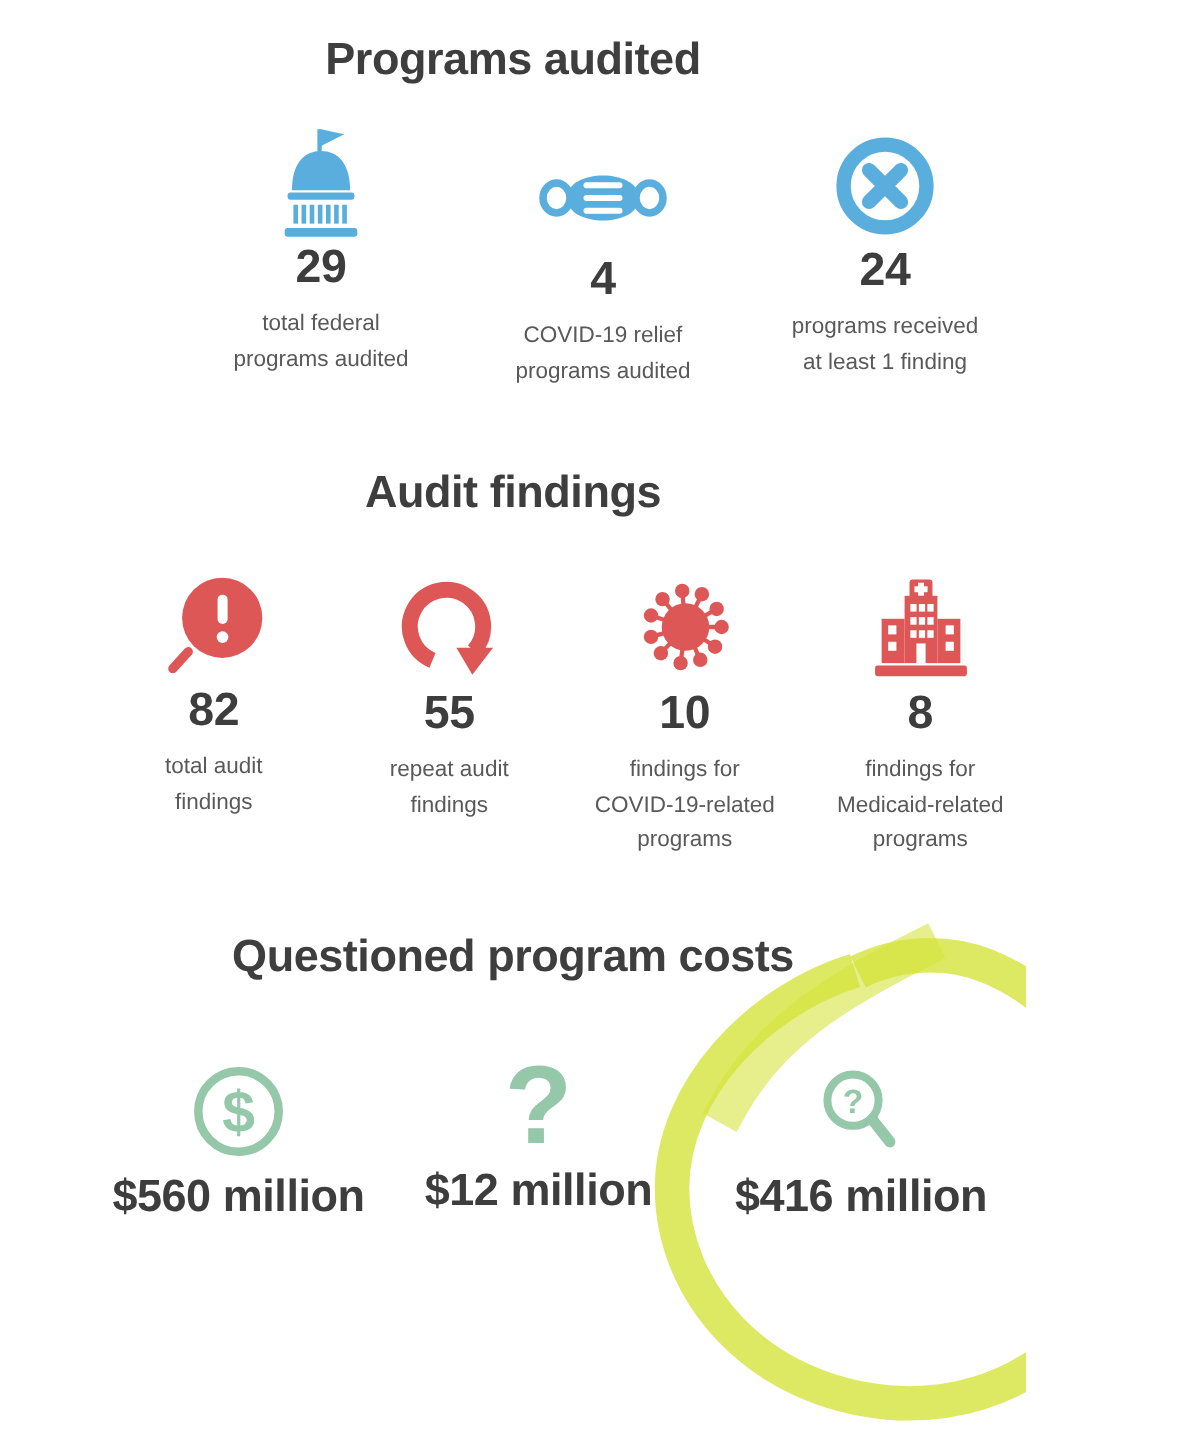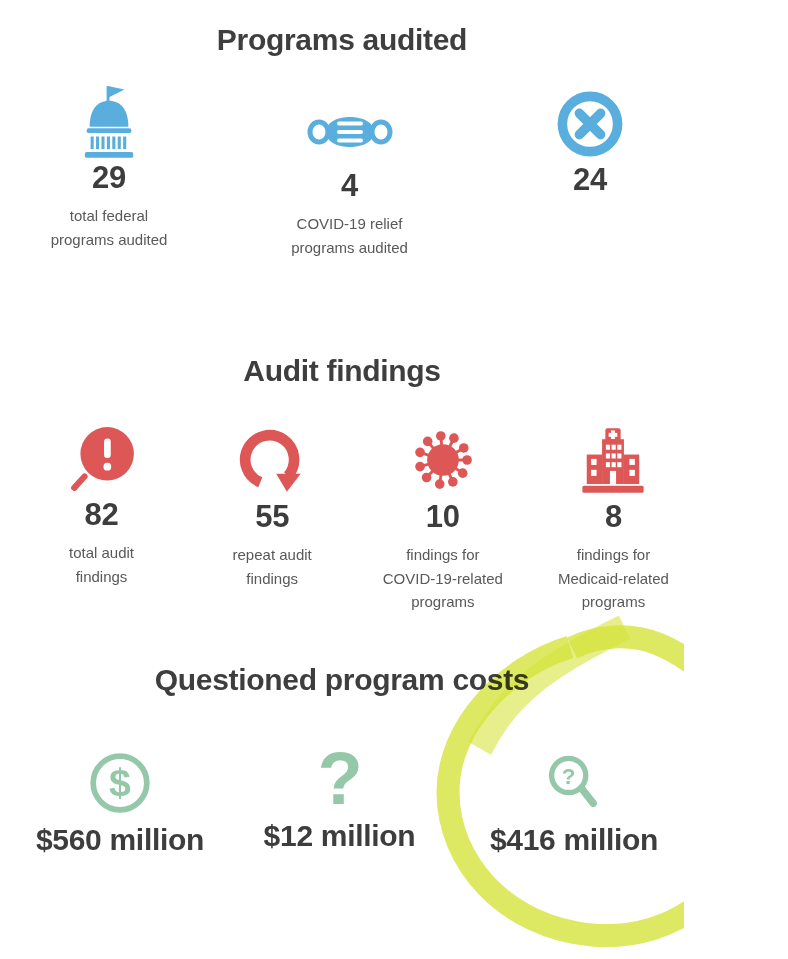--- a/index.html
+++ b/index.html
@@ -11,42 +11,42 @@
     font-family:"Liberation Sans","DejaVu Sans",sans-serif;
   }
   .section{position:relative;text-align:center;}
   .section-title{
     margin:0;
     font-size:30px;line-height:36px;
     font-weight:bold;
     color:var(--heading,#3e3e3e);
     letter-spacing:-0.3px;
   }
-  .stats-row{display:flex;justify-content:space-between;align-items:flex-start;margin-left:15px;}
+  .stats-row{display:flex;justify-content:flex-end;align-items:flex-start;margin-left:15px;}
   .stat{display:flex;flex-direction:column;align-items:center;}
   .stat-icon{
     height:78px;display:flex;align-items:flex-end;justify-content:center;
   }
   .stat-value{
     font-size:31px;line-height:40px;font-weight:bold;
     color:var(--number,#3e3e3e);
     letter-spacing:-0.3px;
     white-space:nowrap;
   }
   .stat-label{
     margin-top:6px;
     font-size:15px;line-height:23.5px;
     color:var(--label,#595959);
     white-space:pre-line;
   }
   
   #section-programs{padding-top:22px;}
   #section-programs .stats-row{margin-top:22px;}
   #section-programs .stat{width:188px;}
-  #section-findings .section-title{margin-top:94px;}
+  #section-findings .section-title{margin-top:52px;}
   #section-findings .stats-row{margin-top:28px;transform:translateX(8px);}
   #section-findings .stat{width:157px;}
   #section-findings .stat-label{width:150px;}
   #section-costs .section-title{margin-top:48px;}
   #section-costs .stats-row{margin-top:40px;transform:translateX(5px);}
   #section-costs .stat{width:200px;}
   #section-costs .stat:nth-child(3){width:230px;}
   #section-costs .stat-value{font-size:30px;}
 
   
@@ -121,20 +121,22 @@
       </div>
 
       <div class="stat">
         <div class="stat-icon icon-blue" style="padding-bottom:2px;">
           <svg width="68" height="68" viewBox="0 0 64 64">
             <circle cx="32" cy="32" r="26" fill="none" stroke="currentColor" stroke-width="9"></circle>
             <path d="M22 22 L42 42 M42 22 L22 42" stroke="currentColor" stroke-width="9" stroke-linecap="round" fill="none"></path>
           </svg>
         </div>
         <div class="stat-value">24</div>
+        <div class="stat-label">programs received
+at least 1 finding</div>
       </div>
 
     </div>
   </div>
 
   <div class="section" id="section-findings">
     <h2 class="section-title">Audit findings</h2>
     <div class="stats-row">
 
       <div class="stat">

